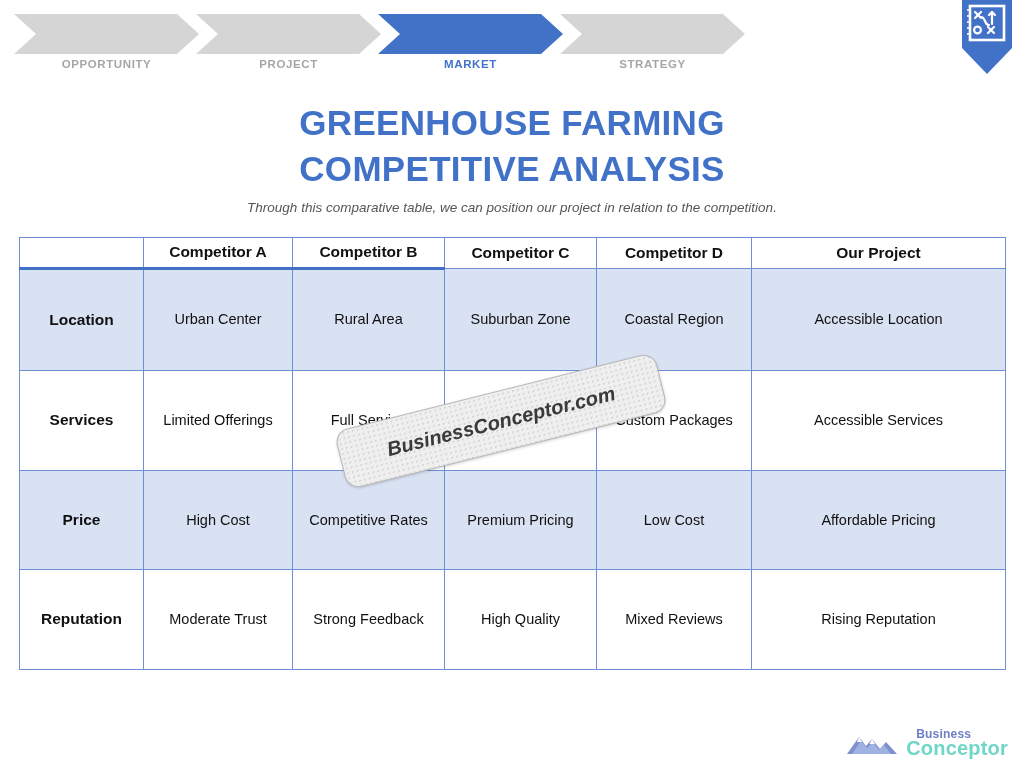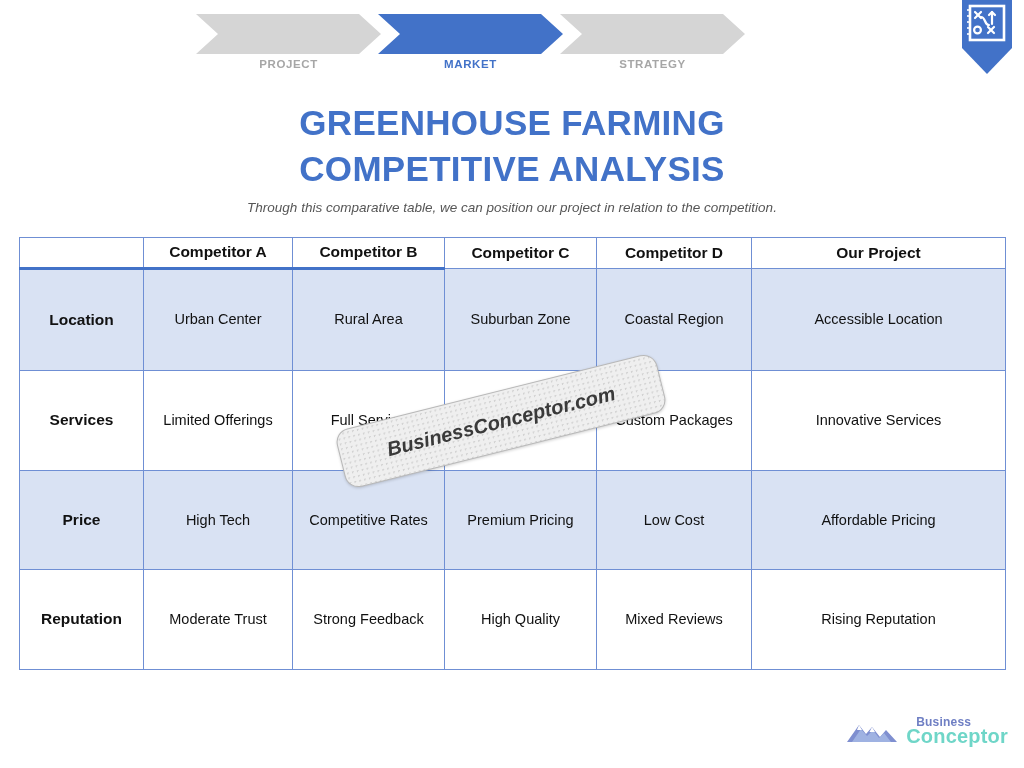--- a/index.html
+++ b/index.html
@@ -138,21 +138,21 @@
     font-size:20px;
     font-weight:bold;
     font-style:italic;
     color:#3a3a3a;
     white-space:nowrap;
   }
 
   
   #footer-logo {
     position:absolute;
-    right:16px; bottom:20px;
+    right:16px; bottom:8px;
     height:34px;
     display:flex;
     align-items:center;
     gap:14px;
   }
   #footer-logo .logo-words {
     display:flex;
     flex-direction:column;
     line-height:1;
     margin-left:-6px;
@@ -166,20 +166,24 @@
     letter-spacing:0.2px; margin-top:-2px;
   }
 </style>
 </head>
 <body>
 
 <div id="slide">
 
   <div id="stepper">
 
+    <div class="step" style="left:14px; width:185px;">
+      <div class="chev"></div>
+      <div class="step-label">OPPORTUNITY</div>
+    </div>
 
     <div class="step" style="left:196px; width:185px;">
       <div class="chev"></div>
       <div class="step-label">PROJECT</div>
     </div>
 
     <div class="step active" style="left:378px; width:185px;">
       <div class="chev"></div>
       <div class="step-label">MARKET</div>
     </div>
@@ -247,25 +251,25 @@
           <td>Suburban Zone</td>
           <td>Coastal Region</td>
           <td>Accessible Location</td>
         </tr>
         <tr class="plain">
           <td class="rowhead">Services</td>
           <td>Limited Offerings</td>
           <td>Full Service</td>
           <td>Tech Focused</td>
           <td>Custom Packages</td>
-          <td>Innovative Services</td>
+          <td>Accessible Services</td>
         </tr>
         <tr class="shaded">
           <td class="rowhead">Price</td>
-          <td>High Tech</td>
+          <td>High Cost</td>
           <td>Competitive Rates</td>
           <td>Premium Pricing</td>
           <td>Low Cost</td>
           <td>Affordable Pricing</td>
         </tr>
         <tr class="plain">
           <td class="rowhead">Reputation</td>
           <td>Moderate Trust</td>
           <td>Strong Feedback</td>
           <td>High Quality</td>

